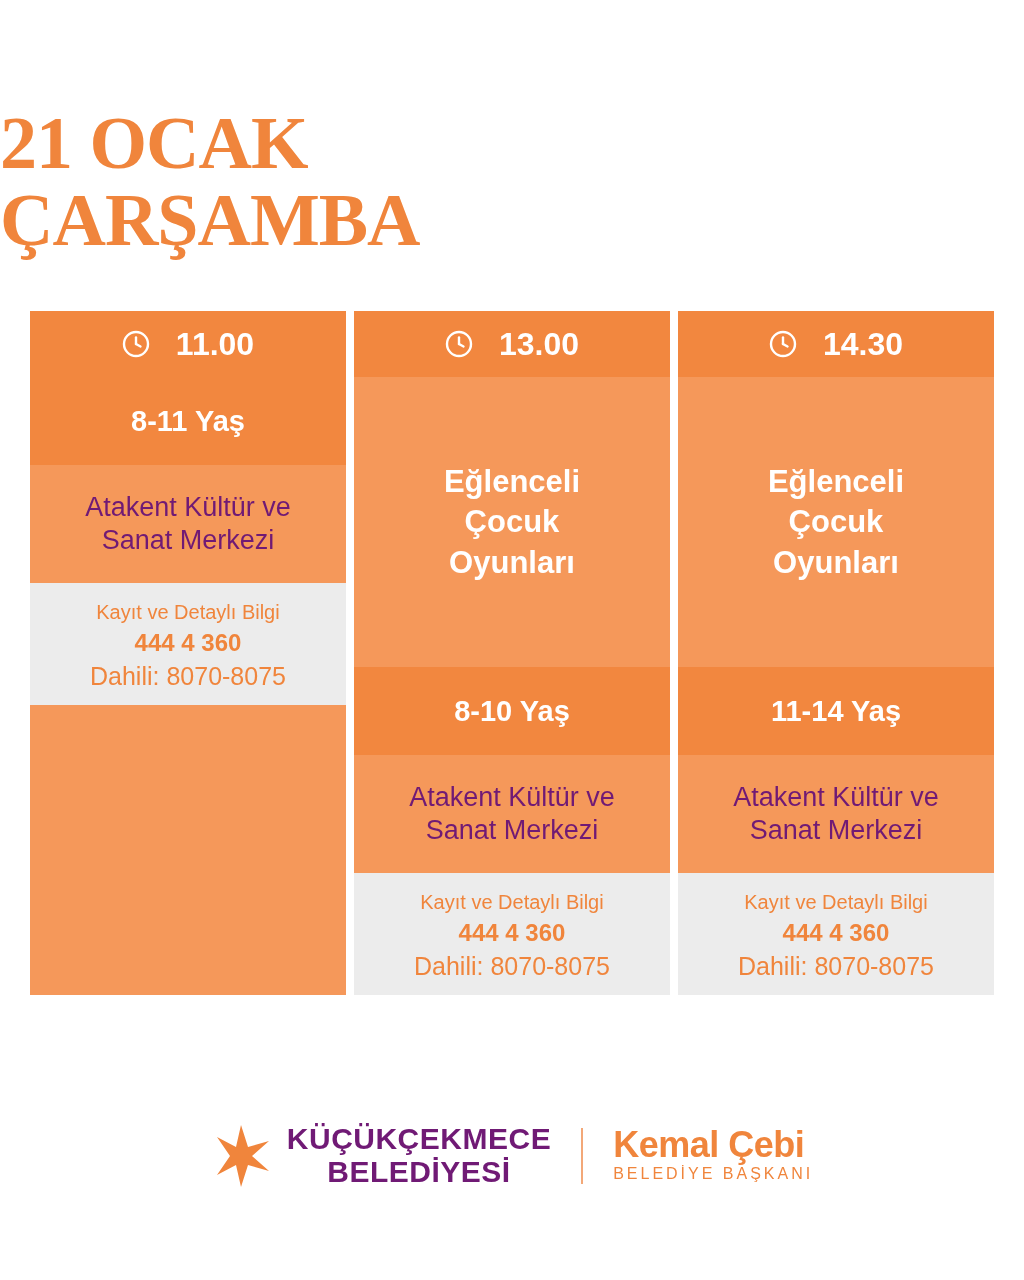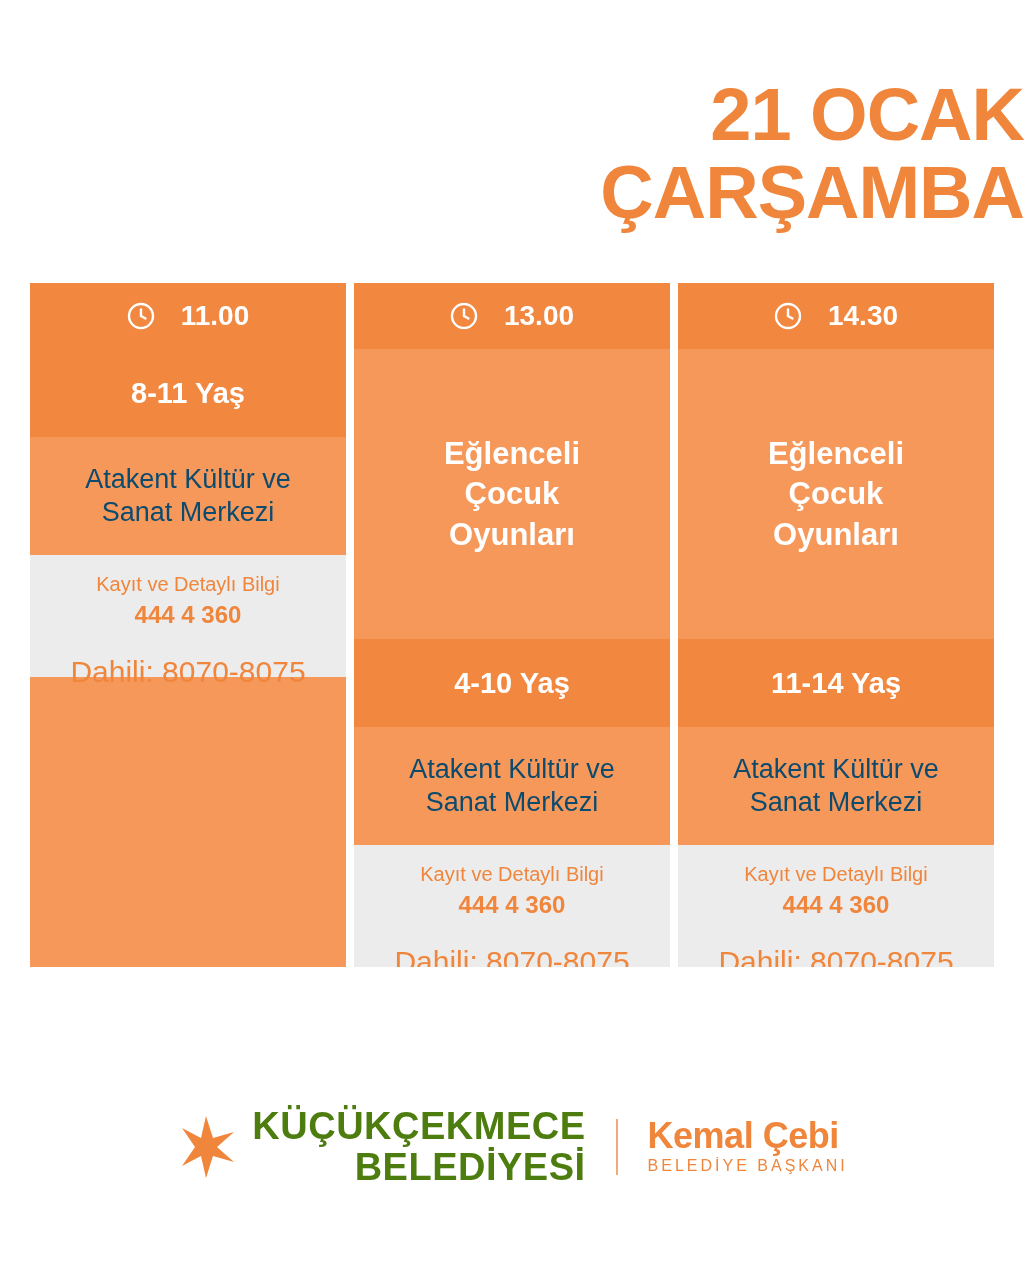--- a/index.html
+++ b/index.html
@@ -17,22 +17,23 @@
 
   .poster {
     position: relative;
     width: 1024px;
     height: 1280px;
     box-sizing: border-box;
   }
 
   
   .header {
-    padding-top: 80px;
-    text-align: right;
+    padding-top: 108px;
+    text-align: left;
+    font-family: Liberation Serif, serif;
   }
   .header .line1 {
     font-size: 74px;
     font-weight: bold;
     letter-spacing: -1px;
     color: #f0853c;
     line-height: 0.95;
   }
   .header .line2 {
     font-size: 74px;
@@ -54,21 +55,21 @@
     flex: 1 1 0;
     display: flex;
     flex-direction: column;
     background: #f5985a;
     overflow: hidden;
   }
 
   .card-time {
     background: #f2873f;
     color: #ffffff;
-    font-size: 28px;
+    font-size: 32px;
     font-weight: bold;
     height: 66px;
     display: flex;
     align-items: center;
     justify-content: center;
     gap: 26px;
   }
   .clock-icon {
     display: inline-block;
     width: 28px;
@@ -100,21 +101,21 @@
     font-size: 29px;
     font-weight: bold;
     height: 88px;
     display: flex;
     align-items: center;
     justify-content: center;
   }
 
   .card-place {
     background: #f5985a;
-    color: #0c4a6e;
+    color: #701a75;
     font-size: 27px;
     line-height: 1.25;
     text-align: center;
     height: 118px;
     display: flex;
     align-items: center;
     justify-content: center;
     padding: 0 12px;
     box-sizing: border-box;
     white-space: pre-line;
@@ -131,49 +132,48 @@
   .card-footer .info-label {
     font-size: 20px;
     line-height: 1.5;
   }
   .card-footer .info-phone {
     font-size: 24px;
     font-weight: bold;
     line-height: 1.35;
   }
   .card-footer .info-ext {
-    font-size: 30px;
+    font-size: 25px;
     line-height: 1.35;
-    margin-top: 20px;
   }
 
   
   .brand {
     position: absolute;
     left: 0;
     right: 0;
     bottom: 92px;
     display: flex;
     align-items: center;
     justify-content: center;
     gap: 18px;
   }
   .brand-mark {
     width: 58px;
     height: 62px;
     flex: 0 0 auto;
   }
   .brand-mark svg { display: block; }
   .brand-muni {
-    font-size: 38px;
+    font-size: 30px;
     font-weight: bold;
     line-height: 1.08;
     letter-spacing: 0.5px;
-    color: #4d7c0f;
-    text-align: right;
+    color: #701a75;
+    text-align: center;
   }
   .brand-sep {
     width: 2px;
     height: 56px;
     background: #f3a878;
     margin: 0 12px;
   }
   .brand-person {
     text-align: left;
     color: #f0853c;
@@ -230,21 +230,21 @@
             <circle cx="14" cy="14" r="12" fill="none" stroke="#ffffff" stroke-width="2.4"></circle>
             <line x1="14" y1="14" x2="14" y2="7.5" stroke="#ffffff" stroke-width="2.4" stroke-linecap="round"></line>
             <line x1="14" y1="14" x2="18.5" y2="16.5" stroke="#ffffff" stroke-width="2.4" stroke-linecap="round"></line>
           </svg>
         </span>
         <span>13.00</span>
       </div>
       <div class="card-title">Eğlenceli
 Çocuk
 Oyunları</div>
-      <div class="card-age">4-10 Yaş</div>
+      <div class="card-age">8-10 Yaş</div>
       <div class="card-place">Atakent Kültür ve
 Sanat Merkezi</div>
       <div class="card-footer">
         <div class="info-label">Kayıt ve Detaylı Bilgi</div>
         <div class="info-phone">444 4 360</div>
         <div class="info-ext">Dahili: 8070-8075</div>
       </div>
     </div>
 
     <div class="card">

